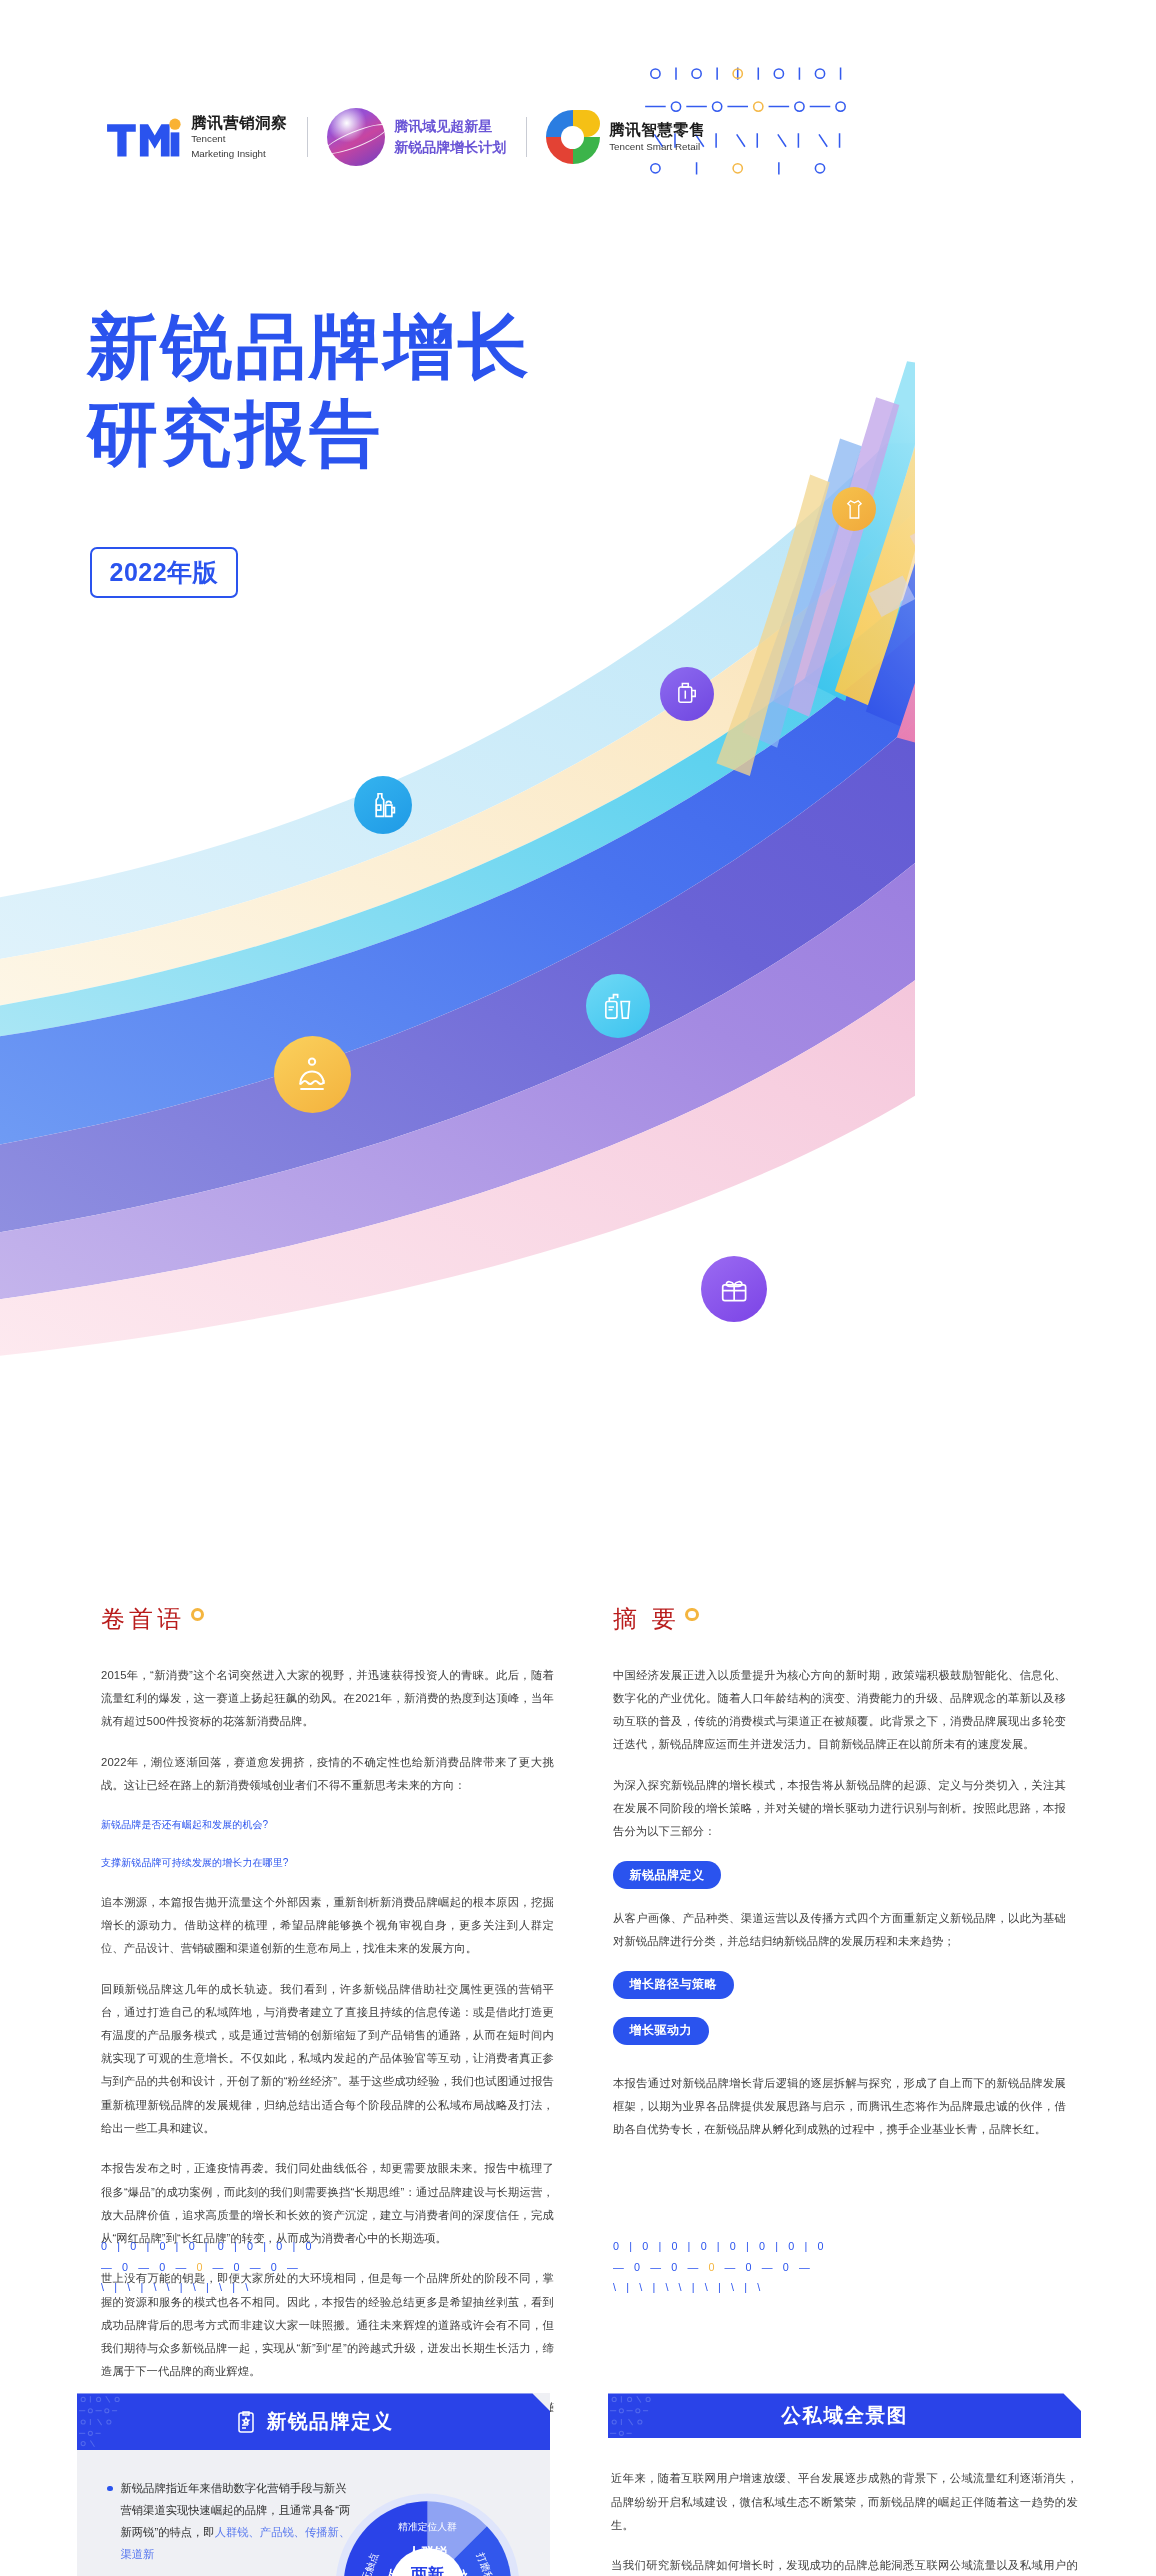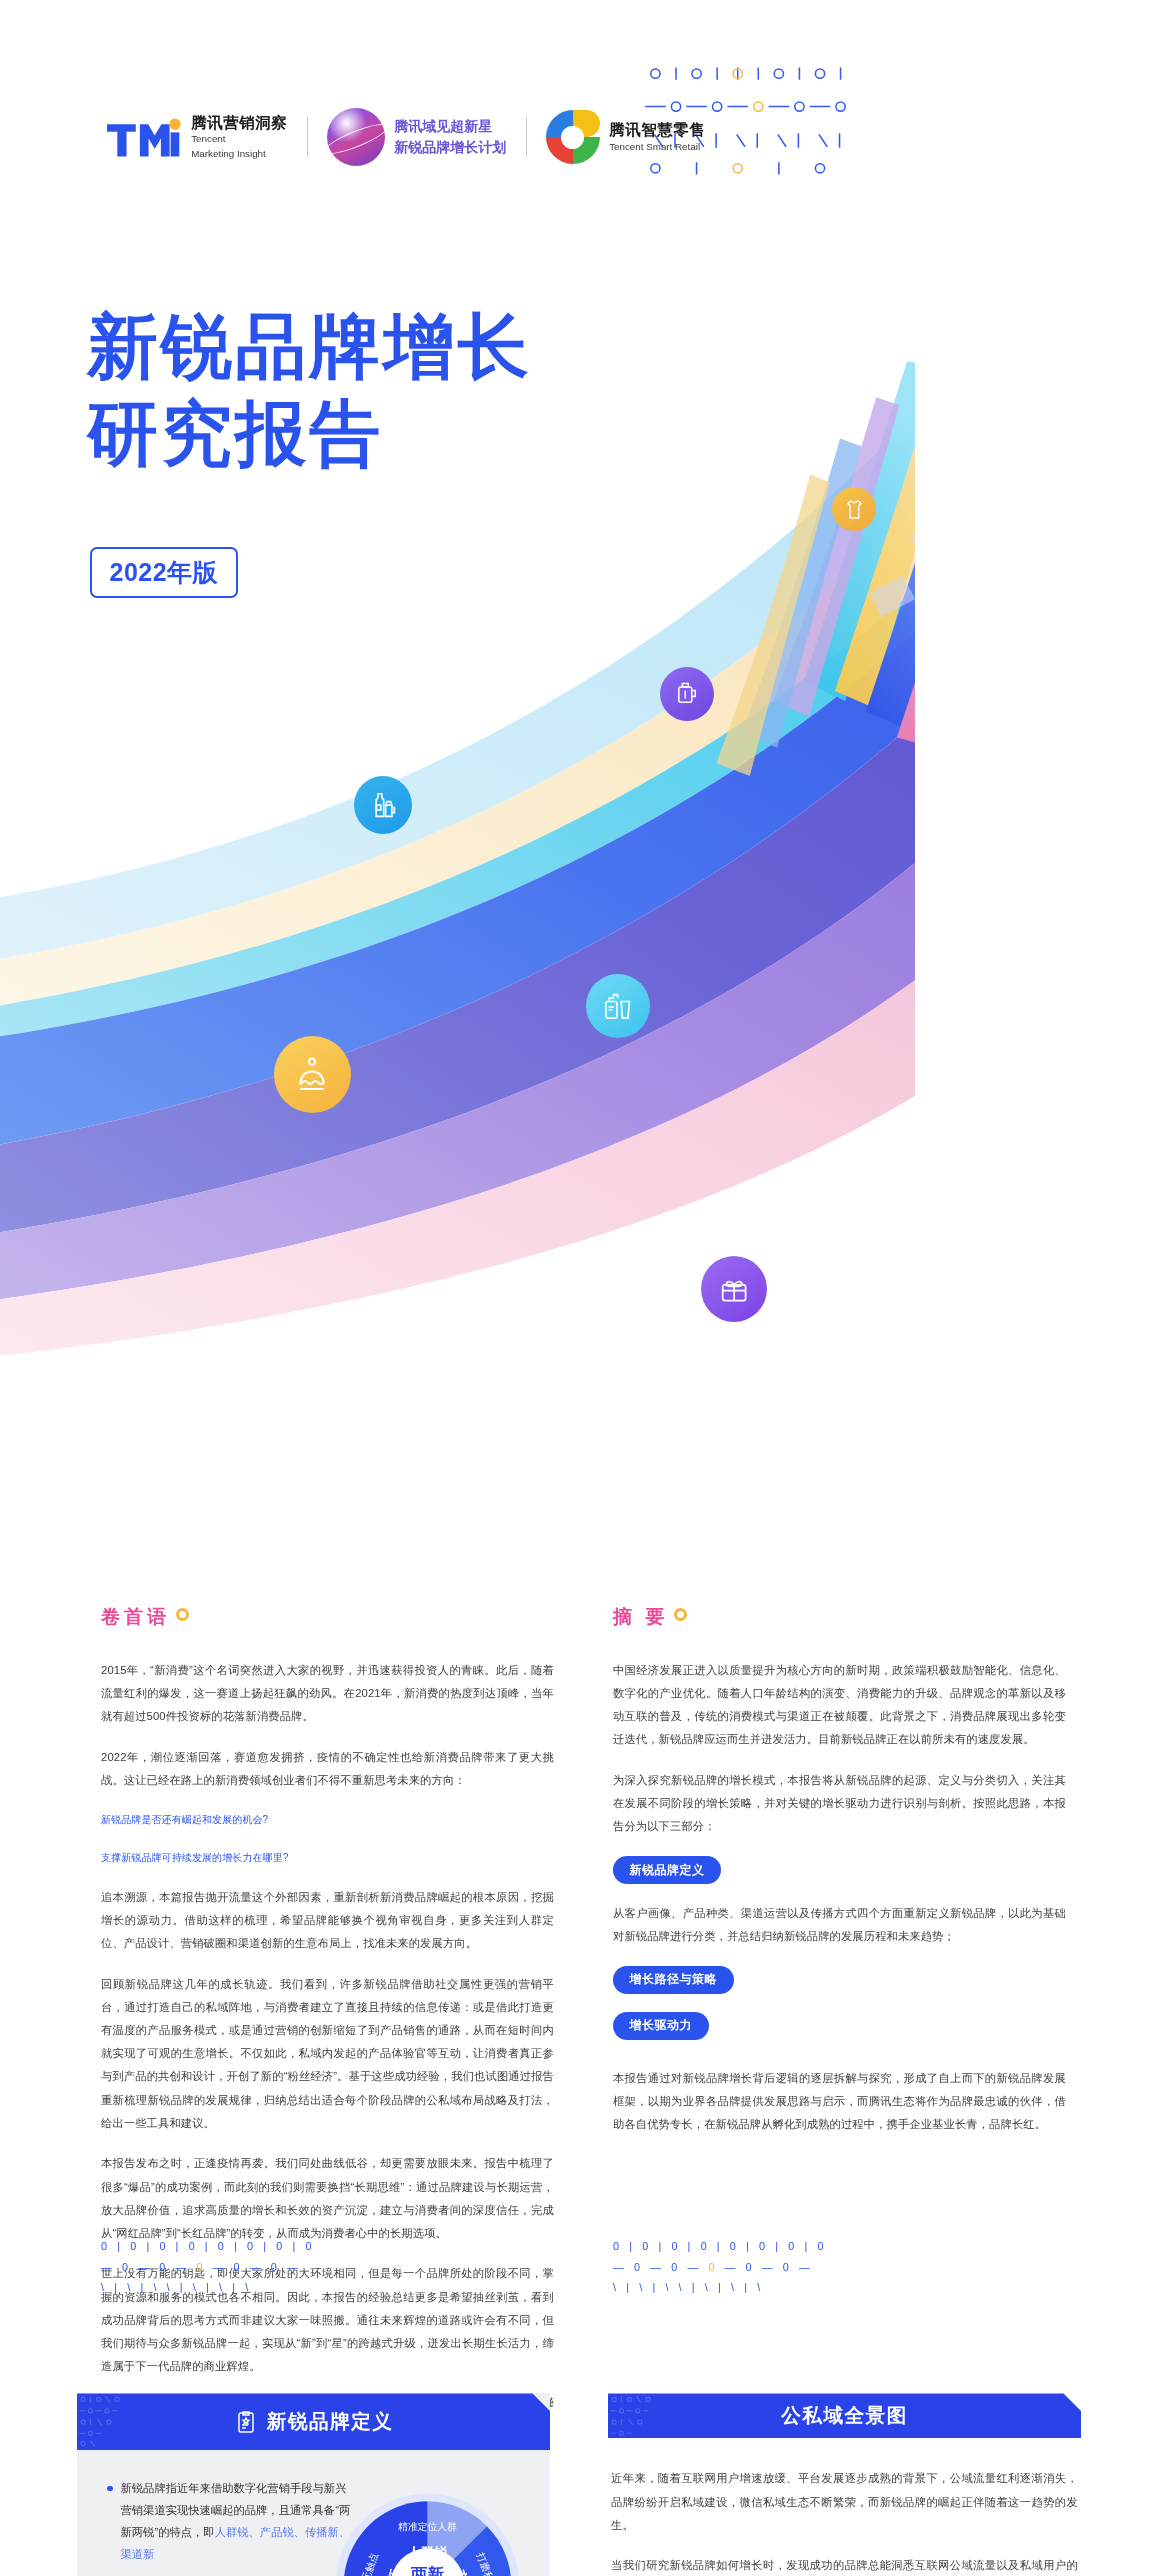--- a/index.html
+++ b/index.html
@@ -67,21 +67,21 @@
   .swoosh-wrap { position:absolute; left:0; top:289px; width:1157px; height:1206px; }
   .bubble { position:absolute; border-radius:50%; display:flex; align-items:center; justify-content:center; }
   .bubble svg { width:52%; height:52%; }
 
   
   .cols { position:absolute; top:1607px; left:0; width:1157px; }
   .col-l { position:absolute; left:101px; top:0; width:453px; }
   .col-r { position:absolute; left:613px; top:0; width:453px; }
 
   .sec-head { display:flex; align-items:flex-start; gap:5.2px; margin-bottom:33px;}
-  .sec-title { font-size:19px; font-weight:700; color:#ec4899; letter-spacing:4.1px; line-height:1;}
+  .sec-title { font-size:24px; font-weight:400; color:#b91c1c; letter-spacing:4.1px; line-height:1;}
   .sec-ring { width:13.4px; height:13.4px; border-radius:50%; border:3.6px solid #f4b53f; margin-top:1px; flex:none;}
 
   p.body { font-size:11.3px; line-height:2.05; color:#3c3c3c; text-align:justify; margin-bottom:17.5px; letter-spacing:0.1px;}
   p.q { font-size:10px; line-height:2.05; color:#2a53ee; margin-bottom:17.5px; letter-spacing:0.1px;}
   p.sign { font-size:10.8px; color:#3c3c3c; text-align:right; margin-top:15.5px;}
 
   .pill {
     display:inline-block; background:#2a53ee; color:#fff;
     font-size:12px; font-weight:700; border-radius:17.5px;
     padding:5.7px 16.5px; margin-bottom:17.5px; letter-spacing:0.5px;

